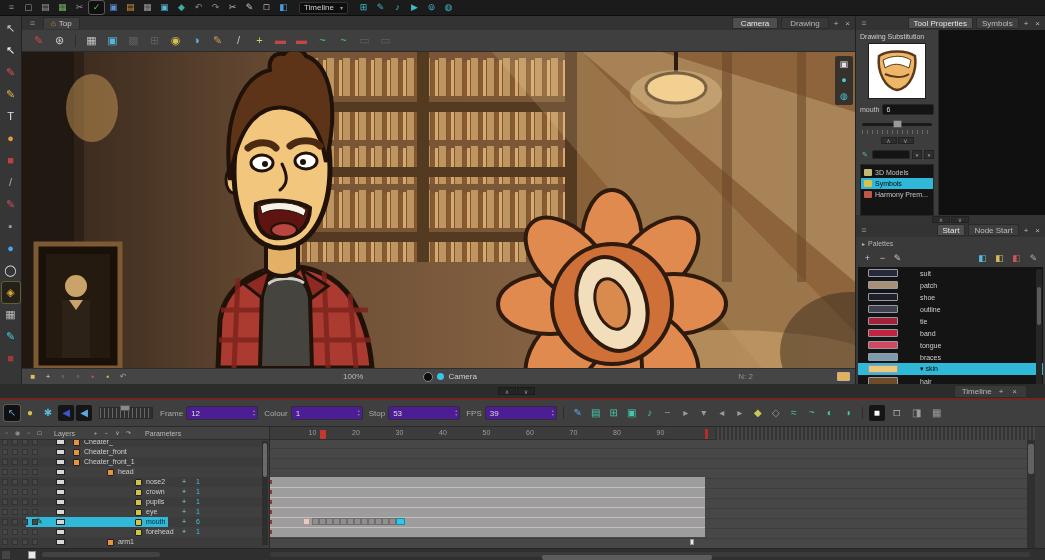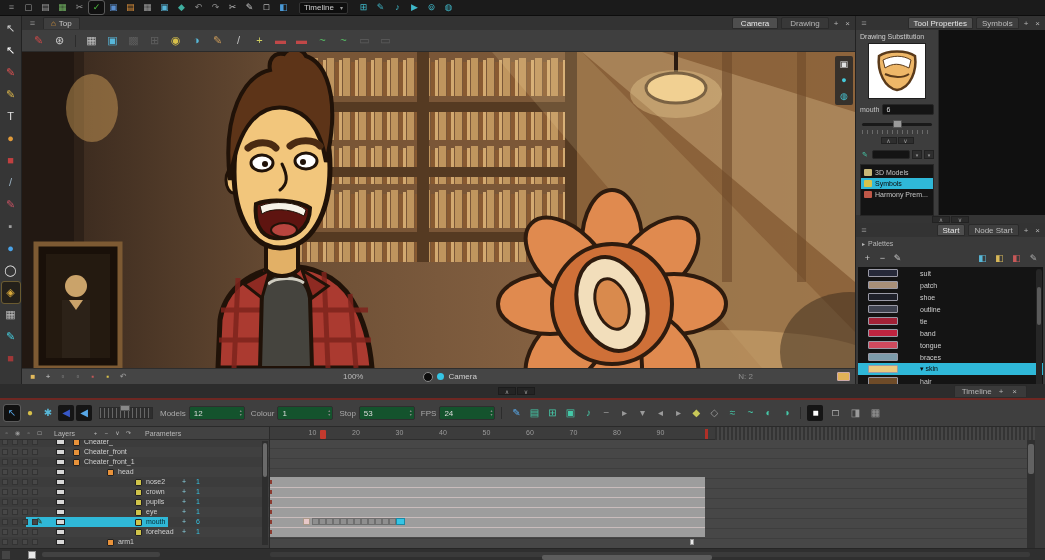--- a/index.html
+++ b/index.html
@@ -112,21 +112,21 @@
           display:flex;align-items:center;justify-content:center;}
   #tl-tab{position:absolute;right:18px;display:flex;align-items:center;gap:5px;background:#3a3a3a;
           border:1px solid #2a2a2a;border-bottom:none;height:12px;padding:0 7px;border-radius:2px 2px 0 0;}
 
   
   #timeline{left:0;top:400px;width:1045px;height:160px;background:#3a3a3a;}
   #tl-toolbar{height:27px;background:#3f3f3f;border-bottom:1px solid #2a2a2a;display:flex;
           align-items:center;padding:0 4px;gap:3px;font-size:8px;color:#aaa;}
   #tl-toolbar .ic{width:16px;height:16px;font-size:10px;}
   .tl-field{display:flex;align-items:center;gap:3px;}
-  .tl-box{width:56px;height:14px;background:#14532d;border:1px solid #2e2e2e;border-radius:2px;color:#ddd;
+  .tl-box{width:72px;height:14px;background:#4c1d95;border:1px solid #2e2e2e;border-radius:2px;color:#ddd;
           display:flex;align-items:center;padding:0 4px;position:relative;}
   .tl-box:after{content:"▴\A▾";white-space:pre;font-size:4px;line-height:4px;color:#888;position:absolute;right:2px;}
   #zoom-widget{width:54px;height:12px;background:repeating-linear-gradient(90deg,#666 0 1px,#2e2e2e 1px 4px);
           border:1px solid #2a2a2a;position:relative;margin:0 4px;}
   #zoom-widget .h{position:absolute;left:20px;top:-3px;width:10px;height:6px;background:#8a8a8a;border:1px solid #555;}
   #tl-content{position:relative;height:121px;}
   #tl-layers{position:absolute;left:0;top:0;width:270px;height:121px;background:#3c3c3c;border-right:1px solid #2a2a2a;}
   #tl-lh{height:13px;background:#424242;border-bottom:1px solid #2e2e2e;display:flex;align-items:center;
           font-size:7px;color:#b8b8b8;padding:0 2px;gap:2px;}
   #tl-lh .ic{width:9px;height:9px;font-size:6px;}
@@ -536,34 +536,34 @@
         <span class="ic" style="color: rgb(216, 192, 74);">●</span>
         <span class="ic" style="color: rgb(88, 184, 216);">✱</span>
         <span class="ic dark" style="color: rgb(56, 88, 200);">◀</span>
         <span class="ic dark" style="color: rgb(88, 168, 232);">◀</span>
       </span>
     <div id="zoom-widget">
         <div class="h"></div>
       </div>
     <span id="tl-fields" style="display:flex;gap:6px;align-items:center;">
         <span class="tl-field">
-          <span>Models</span>
+          <span>Frame</span>
           <span class="tl-box">12</span>
         </span>
         <span class="tl-field">
           <span>Colour</span>
           <span class="tl-box">1</span>
         </span>
         <span class="tl-field">
           <span>Stop</span>
           <span class="tl-box">53</span>
         </span>
         <span class="tl-field">
           <span>FPS</span>
-          <span class="tl-box">24</span>
+          <span class="tl-box">39</span>
         </span>
       </span>
     <span class="sep"></span>
     <span id="tl-mid" style="display:flex;gap:2px;">
         <span class="ic" style="color: rgb(88, 168, 232);">✎</span>
         <span class="ic" style="color: rgb(69, 200, 168);">▤</span>
         <span class="ic" style="color: rgb(69, 200, 168);">⊞</span>
         <span class="ic" style="color: rgb(69, 200, 168);">▣</span>
         <span class="ic" style="color: rgb(69, 200, 168);">♪</span>
         <span class="ic" style="color: rgb(154, 154, 154);">−</span>

